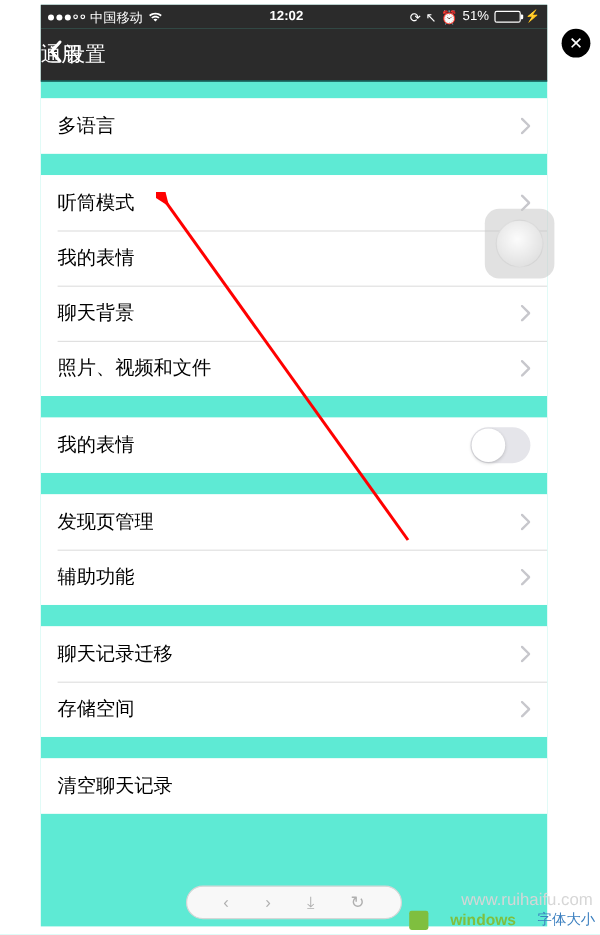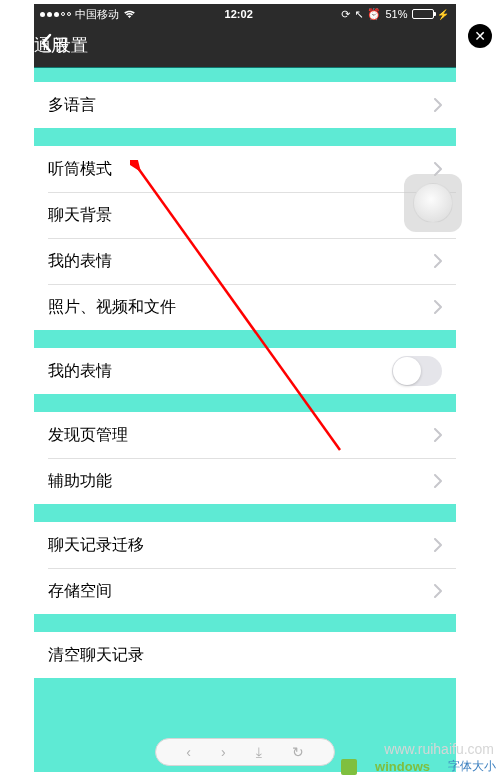--- a/index.html
+++ b/index.html
@@ -249,29 +249,29 @@
     <div class="group">
       <div class="cell">
         <span class="cell-label">听筒模式</span>
         <span class="chevron">
             <svg width="8" height="14" viewBox="0 0 8 14">
               <path d="M1 1 L7 7 L1 13" stroke="#c7c7cc" stroke-width="2" fill="none" stroke-linecap="round" stroke-linejoin="round"></path>
             </svg>
           </span>
       </div>
       <div class="cell">
+        <span class="cell-label">我的表情</span>
+        <span class="chevron">
+            <svg width="8" height="14" viewBox="0 0 8 14">
+              <path d="M1 1 L7 7 L1 13" stroke="#c7c7cc" stroke-width="2" fill="none" stroke-linecap="round" stroke-linejoin="round"></path>
+            </svg>
+          </span>
+      </div>
+      <div class="cell">
         <span class="cell-label">聊天背景</span>
-        <span class="chevron">
-            <svg width="8" height="14" viewBox="0 0 8 14">
-              <path d="M1 1 L7 7 L1 13" stroke="#c7c7cc" stroke-width="2" fill="none" stroke-linecap="round" stroke-linejoin="round"></path>
-            </svg>
-          </span>
-      </div>
-      <div class="cell">
-        <span class="cell-label">我的表情</span>
         <span class="chevron">
             <svg width="8" height="14" viewBox="0 0 8 14">
               <path d="M1 1 L7 7 L1 13" stroke="#c7c7cc" stroke-width="2" fill="none" stroke-linecap="round" stroke-linejoin="round"></path>
             </svg>
           </span>
       </div>
       <div class="cell">
         <span class="cell-label">照片、视频和文件</span>
         <span class="chevron">
             <svg width="8" height="14" viewBox="0 0 8 14">

